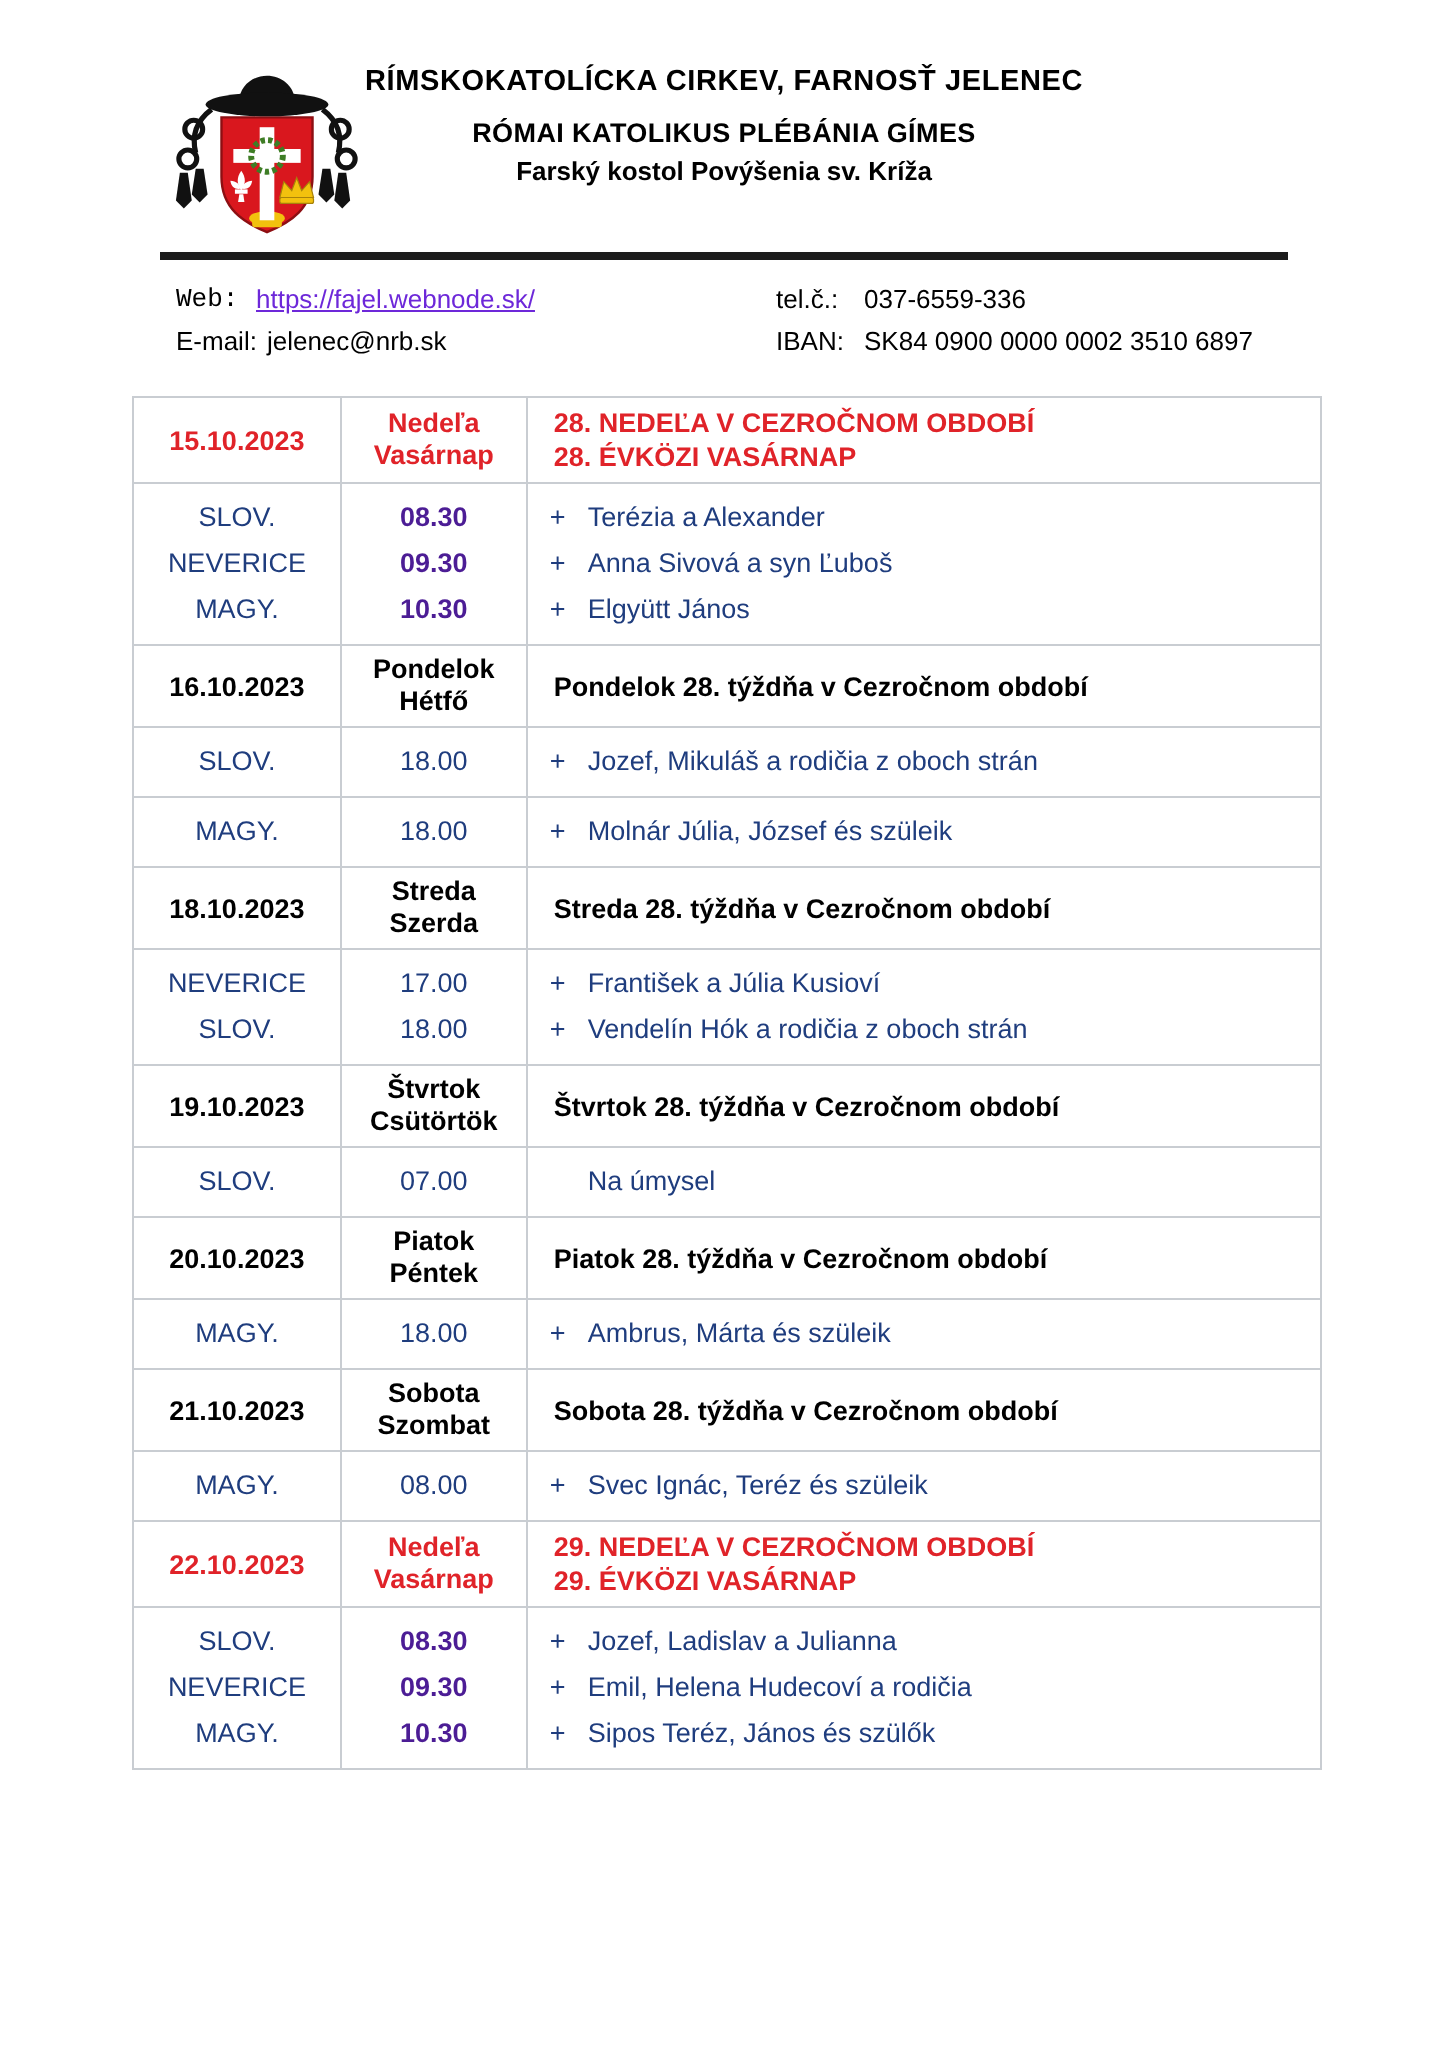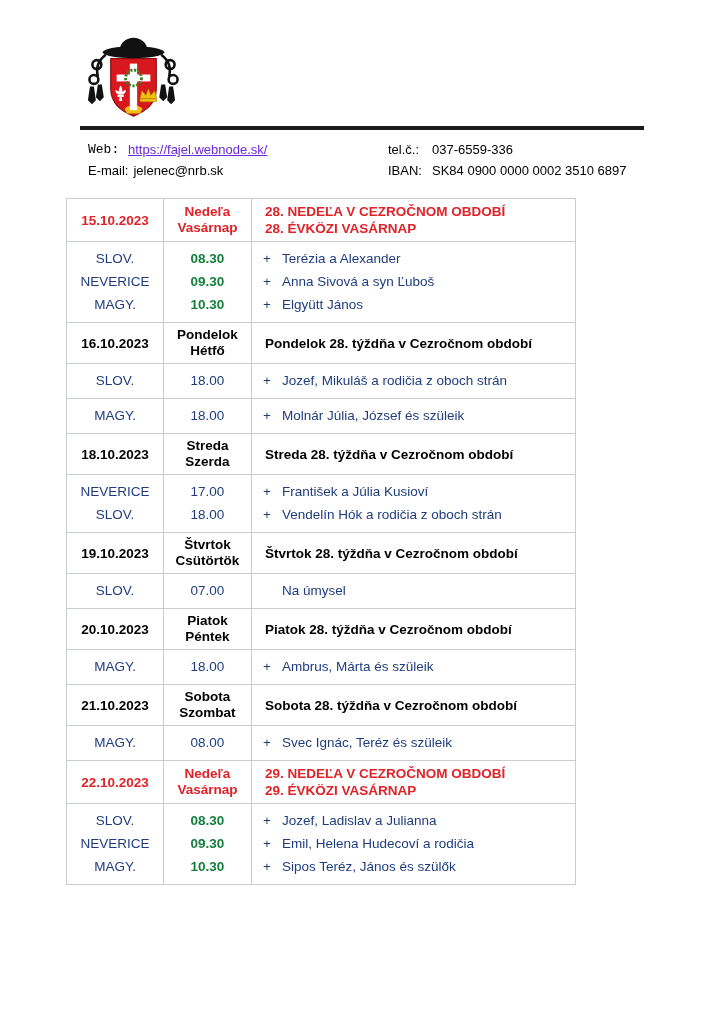--- a/index.html
+++ b/index.html
@@ -24,35 +24,35 @@
   .c-line { display:flex; align-items:center; height:21px; white-space:nowrap; }
   .c-label { display:inline-block; }
   .c-label.web   { width:40px;font-family:Liberation Mono, monospace; }
   .c-label.email { margin-right:5px; }
   .c-label.tel   { width:44px; }
   .c-label.iban  { width:44px; }
   .weblink { color:#6d28d9; }
 
   
   .schedule { position:absolute; top:198px; left:66px; }
-  table.sched { border-collapse:collapse; width:510px; font-size:13.5px; }
+  table.sched { border-collapse:collapse; width:595px; font-size:13.5px; }
   table.sched td { border:1px solid #c9cdd2; vertical-align:middle; padding:0; }
 
   tr.day td { padding:4px 4px; }
   tr.day .date-text  { text-align:center; font-weight:bold; }
   tr.day .day-name-line { text-align:center; font-weight:bold; line-height:16px; }
   tr.day .feast-line { text-align:left; font-weight:bold; line-height:17px; padding-left:9px; }
   tr.day.sunday { color:#e02329; }
 
   tr.mass td { padding:5px 0 6px 0; color:#1f3d7e; }
   .location-line, .time-line { height:23px; display:flex; align-items:center; justify-content:center; }
   .intention-line { height:23px; display:flex; align-items:center; padding-left:9px; }
   .plus-sign { display:inline-block; width:12px; text-align:center; }
   .intention-text { margin-left:9px; }
-  tr.mass.sunday .time-line { color:#15803d; font-weight:bold; }
+  tr.mass.sunday .time-line { color:#4c1d95; font-weight:bold; }
 </style>
 </head>
 <body>
 
 <div class="page">
 
   <div class="letterhead">
     <svg class="coat" viewBox="0 0 100 100">
 
       <g stroke="#111" stroke-width="2.6" fill="none">
@@ -90,20 +90,25 @@
 
       <g fill="#f2c10e" stroke="#a8820a" stroke-width="0.6">
         <path d="M56.5,74.5 l2,-8 4,4.5 2.5,-6.5 2.5,6.5 4,-4.5 2,8 z"></path>
         <rect x="56.5" y="74.5" width="17" height="3" rx="1"></rect>
       </g>
 
       <path d="M36,26 c0,-8 7,-13 14,-13 c7,0 14,5 14,13 z" fill="#111"></path>
       <ellipse cx="50" cy="27.5" rx="31" ry="6" fill="#111"></ellipse>
     </svg>
 
+    <div class="titles">
+      <div class="t1">RÍMSKOKATOLÍCKA CIRKEV, FARNOSŤ JELENEC</div>
+      <div class="t2">RÓMAI KATOLIKUS PLÉBÁNIA GÍMES</div>
+      <div class="t3">Farský kostol Povýšenia sv. Kríža</div>
+    </div>
     <div class="rule"></div>
   </div>
 
   <div class="contact">
     <div class="c-col-left">
       <div class="c-line">
         <span class="c-label web">Web:</span>
         <a class="weblink" href="#" title="https://fajel.webnode.sk/">https://fajel.webnode.sk/</a>
       </div>
       <div class="c-line">

